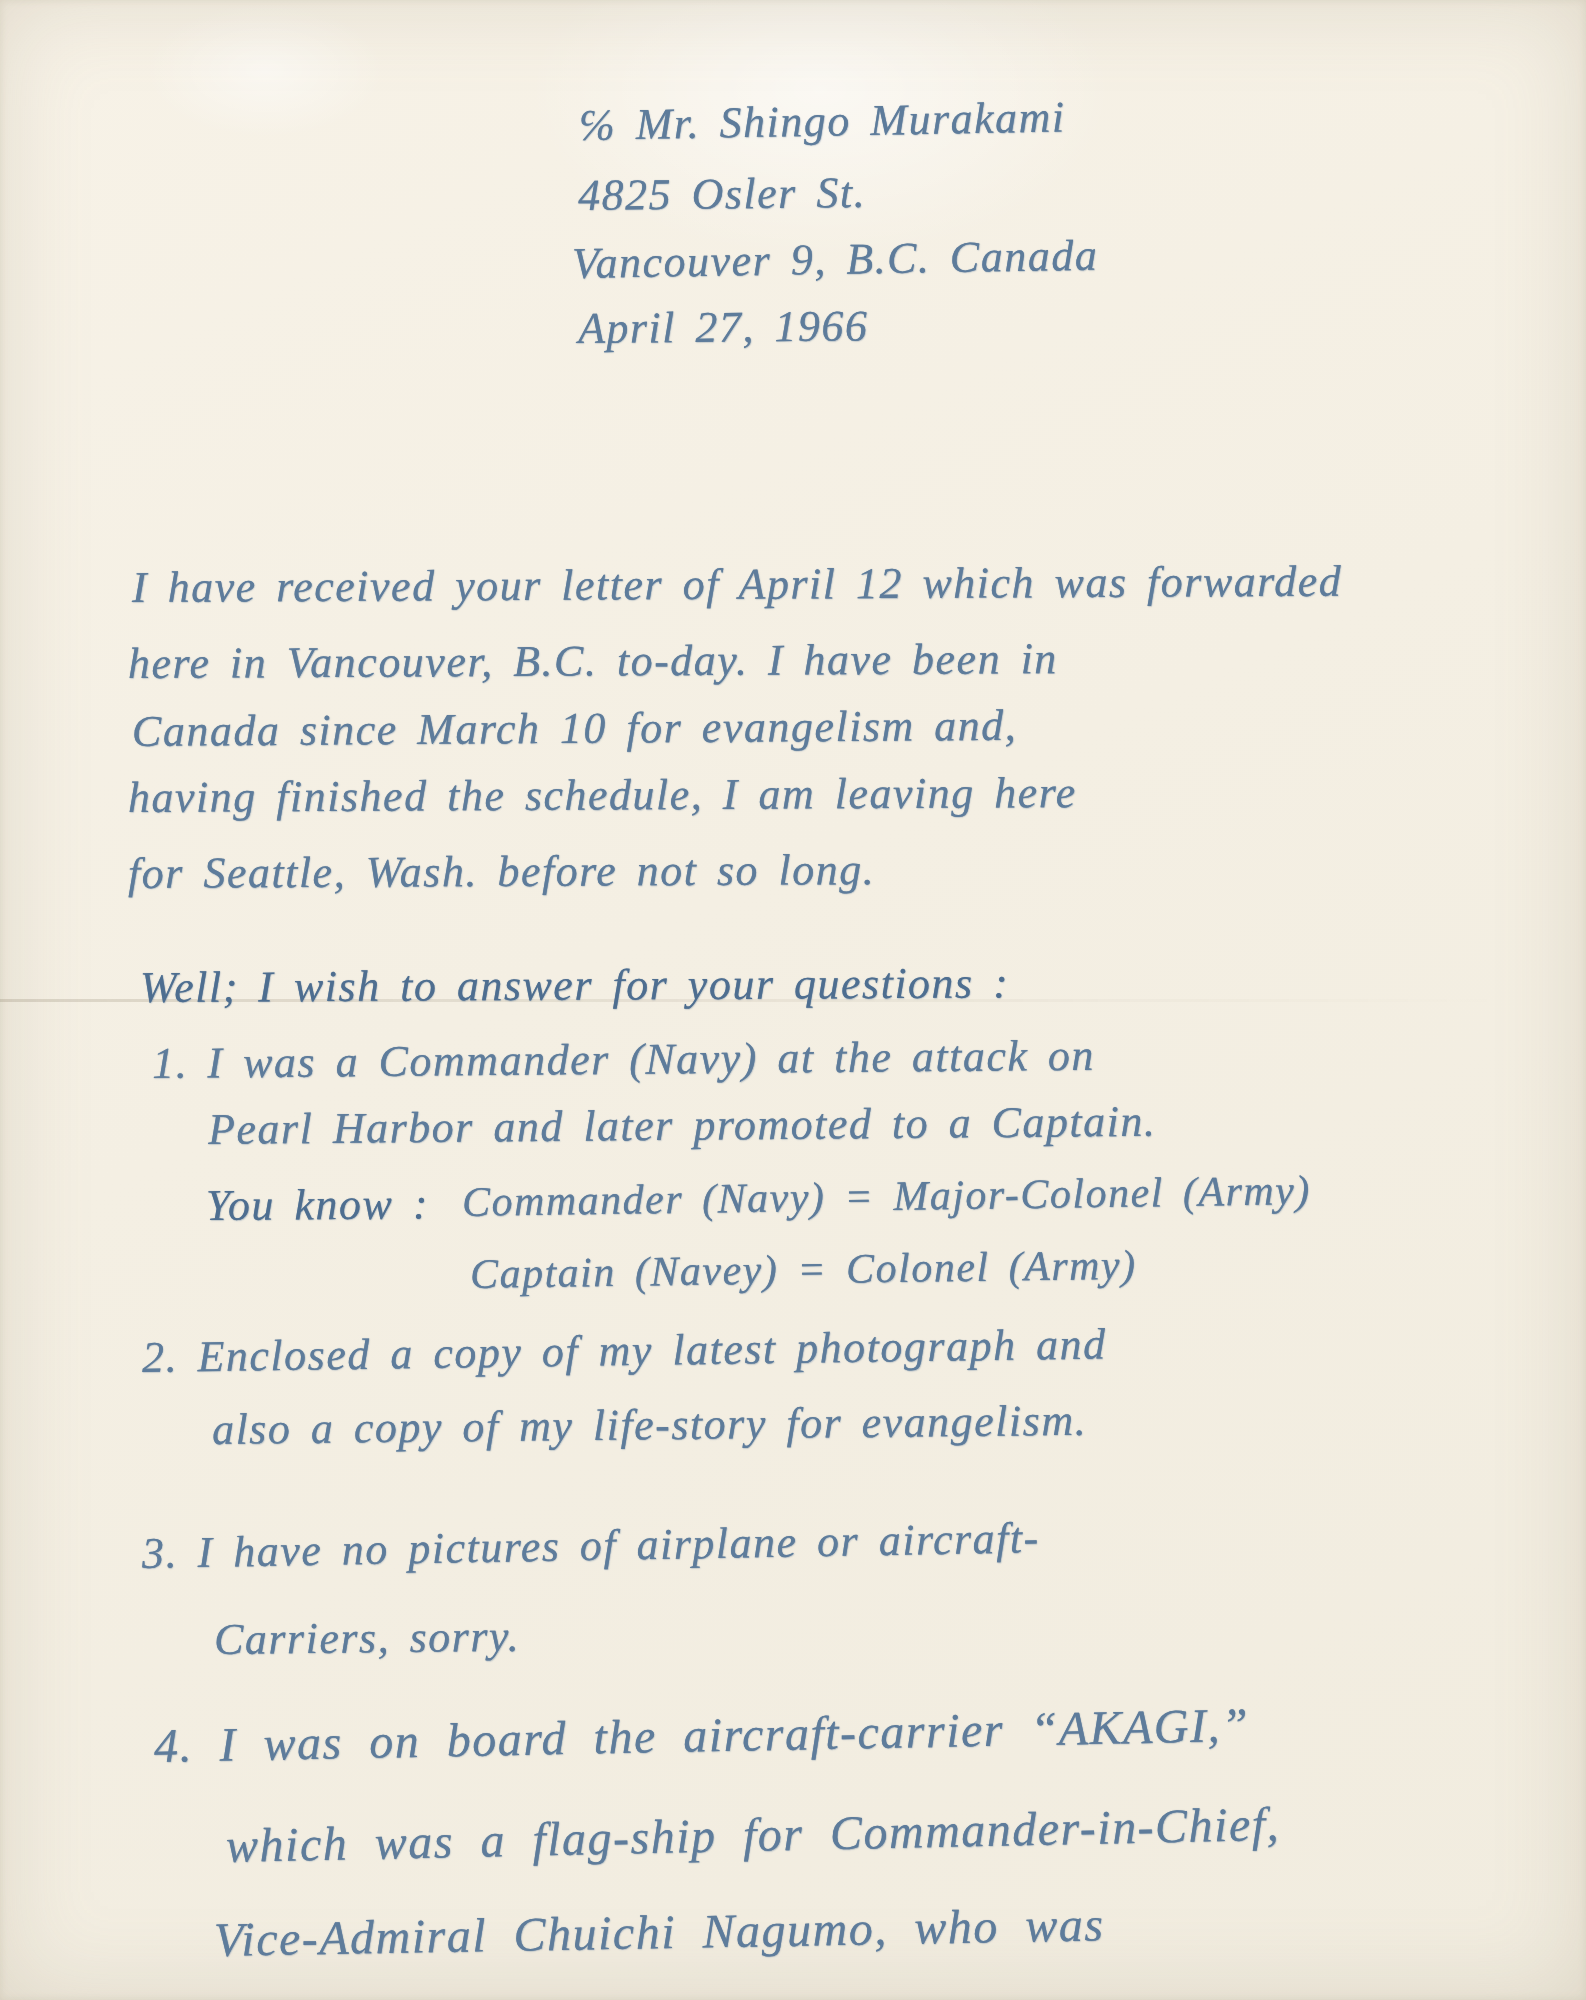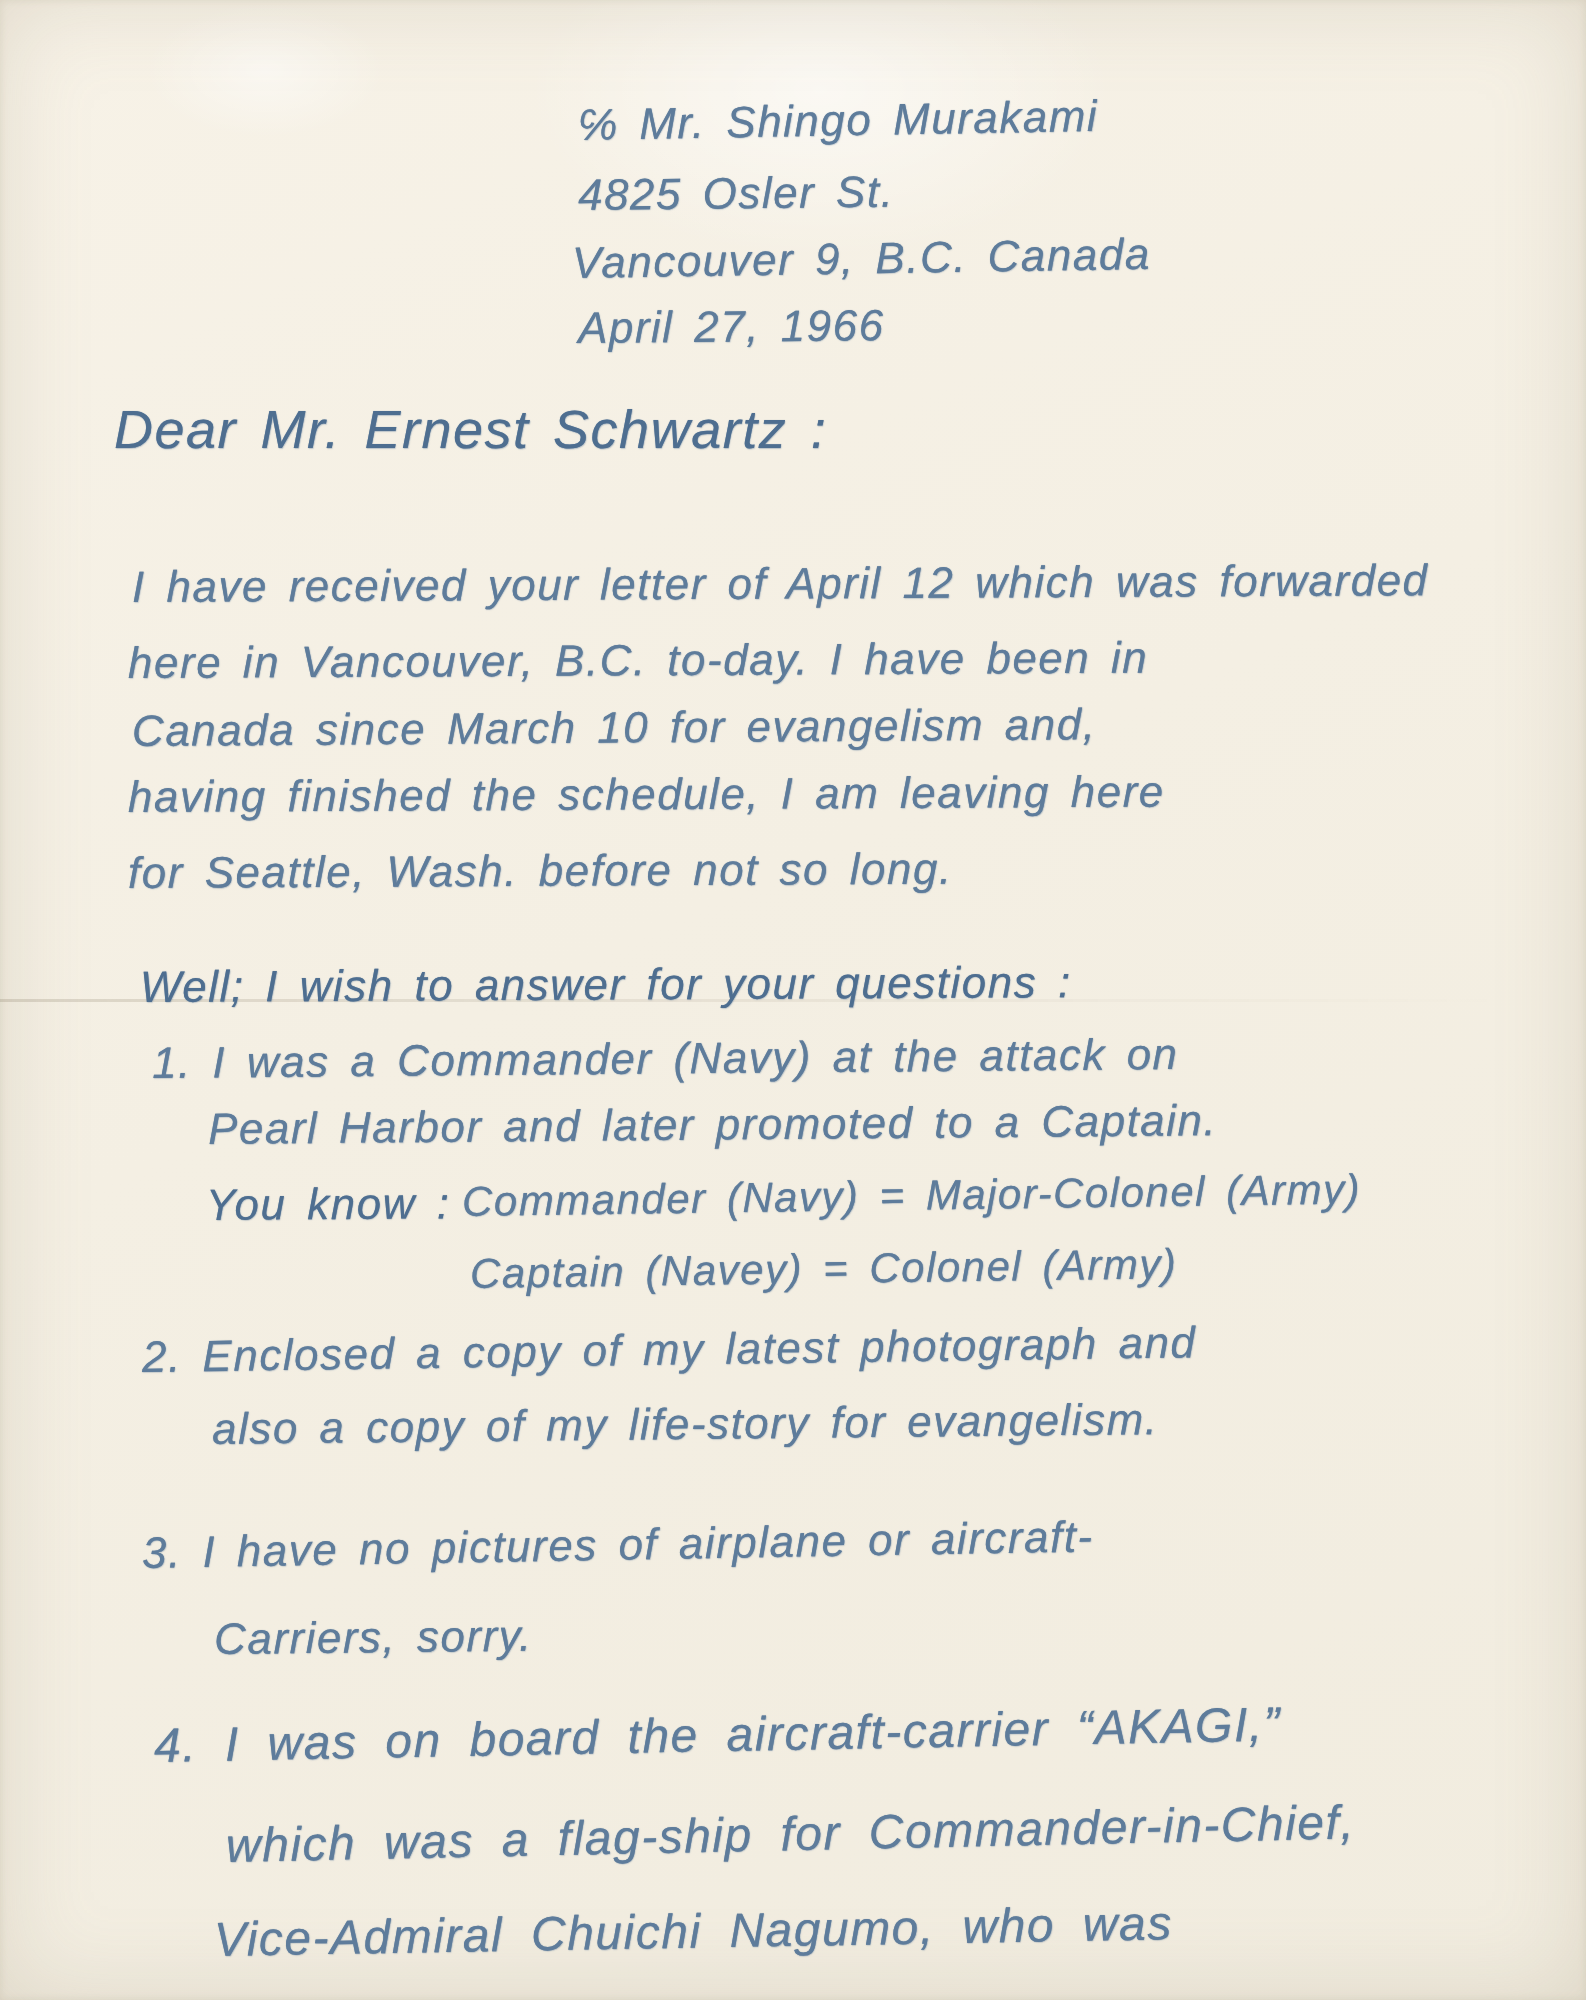--- a/index.html
+++ b/index.html
@@ -12,21 +12,21 @@
     width: 1586px;
     height: 2000px;
     overflow: hidden;
     background:
       radial-gradient(ellipse 420px 240px at 820px 90px, rgba(255,255,255,0.55), rgba(255,255,255,0) 70%),
       radial-gradient(ellipse 160px 90px at 265px 70px, rgba(255,255,255,0.5), rgba(255,255,255,0) 75%),
       linear-gradient(155deg, #f7f2e7 0%, #f4efe3 45%, #f1ecdf 100%);
     box-shadow:
       inset 0 0 90px rgba(150, 138, 110, 0.22),
       inset 0 0 8px rgba(150, 138, 110, 0.18);
-    font-family: Liberation Sans, sans-serif;
+    font-family: Liberation Serif, serif;
   }
   .crease {
     position: absolute;
     left: 0;
     top: 999px;
     width: 100%;
     height: 3px;
     background: linear-gradient(to right,
       rgba(125, 112, 88, 0.22) 0%,
       rgba(125, 112, 88, 0.10) 45%,
@@ -58,21 +58,20 @@
 
   <div class="crease"></div>
 
   <div>
     <div class="line sz-header" style="left:578px; top:100px; transform:rotate(-1deg);">℅ Mr. Shingo Murakami</div>
     <div class="line sz-header" style="left:578px; top:170px; transform:rotate(-0.6deg);">4825 Osler St.</div>
     <div class="line sz-header" style="left:572px; top:238px; transform:rotate(-0.9deg);">Vancouver 9, B.C. Canada</div>
     <div class="line sz-header" style="left:578px; top:303px; transform:rotate(-0.5deg);">April 27, 1966</div>
   </div>
 
-  <div class="line sz-salutation ink-dark" style="left:114px; top:398px;">Dear Mr. Ernest Schwartz :</div>
 
   <div>
     <div class="line sz-body" style="left:132px; top:562px; transform:rotate(-0.3deg);">I have received your letter of April 12 which was forwarded</div>
     <div class="line sz-body" style="left:128px; top:638px; transform:rotate(-0.3deg);">here in Vancouver, B.C. to-day. I have been in</div>
     <div class="line sz-body" style="left:132px; top:706px; transform:rotate(-0.4deg);">Canada since March 10 for evangelism and,</div>
     <div class="line sz-body" style="left:128px; top:772px; transform:rotate(-0.3deg);">having finished the schedule, I am leaving here</div>
     <div class="line sz-body" style="left:128px; top:848px; transform:rotate(-0.3deg);">for Seattle, Wash. before not so long.</div>
   </div>
 
   <div class="line sz-body ink-dark" style="left:140px; top:962px; transform:rotate(-0.3deg);">Well; I wish to answer for your questions :</div>

